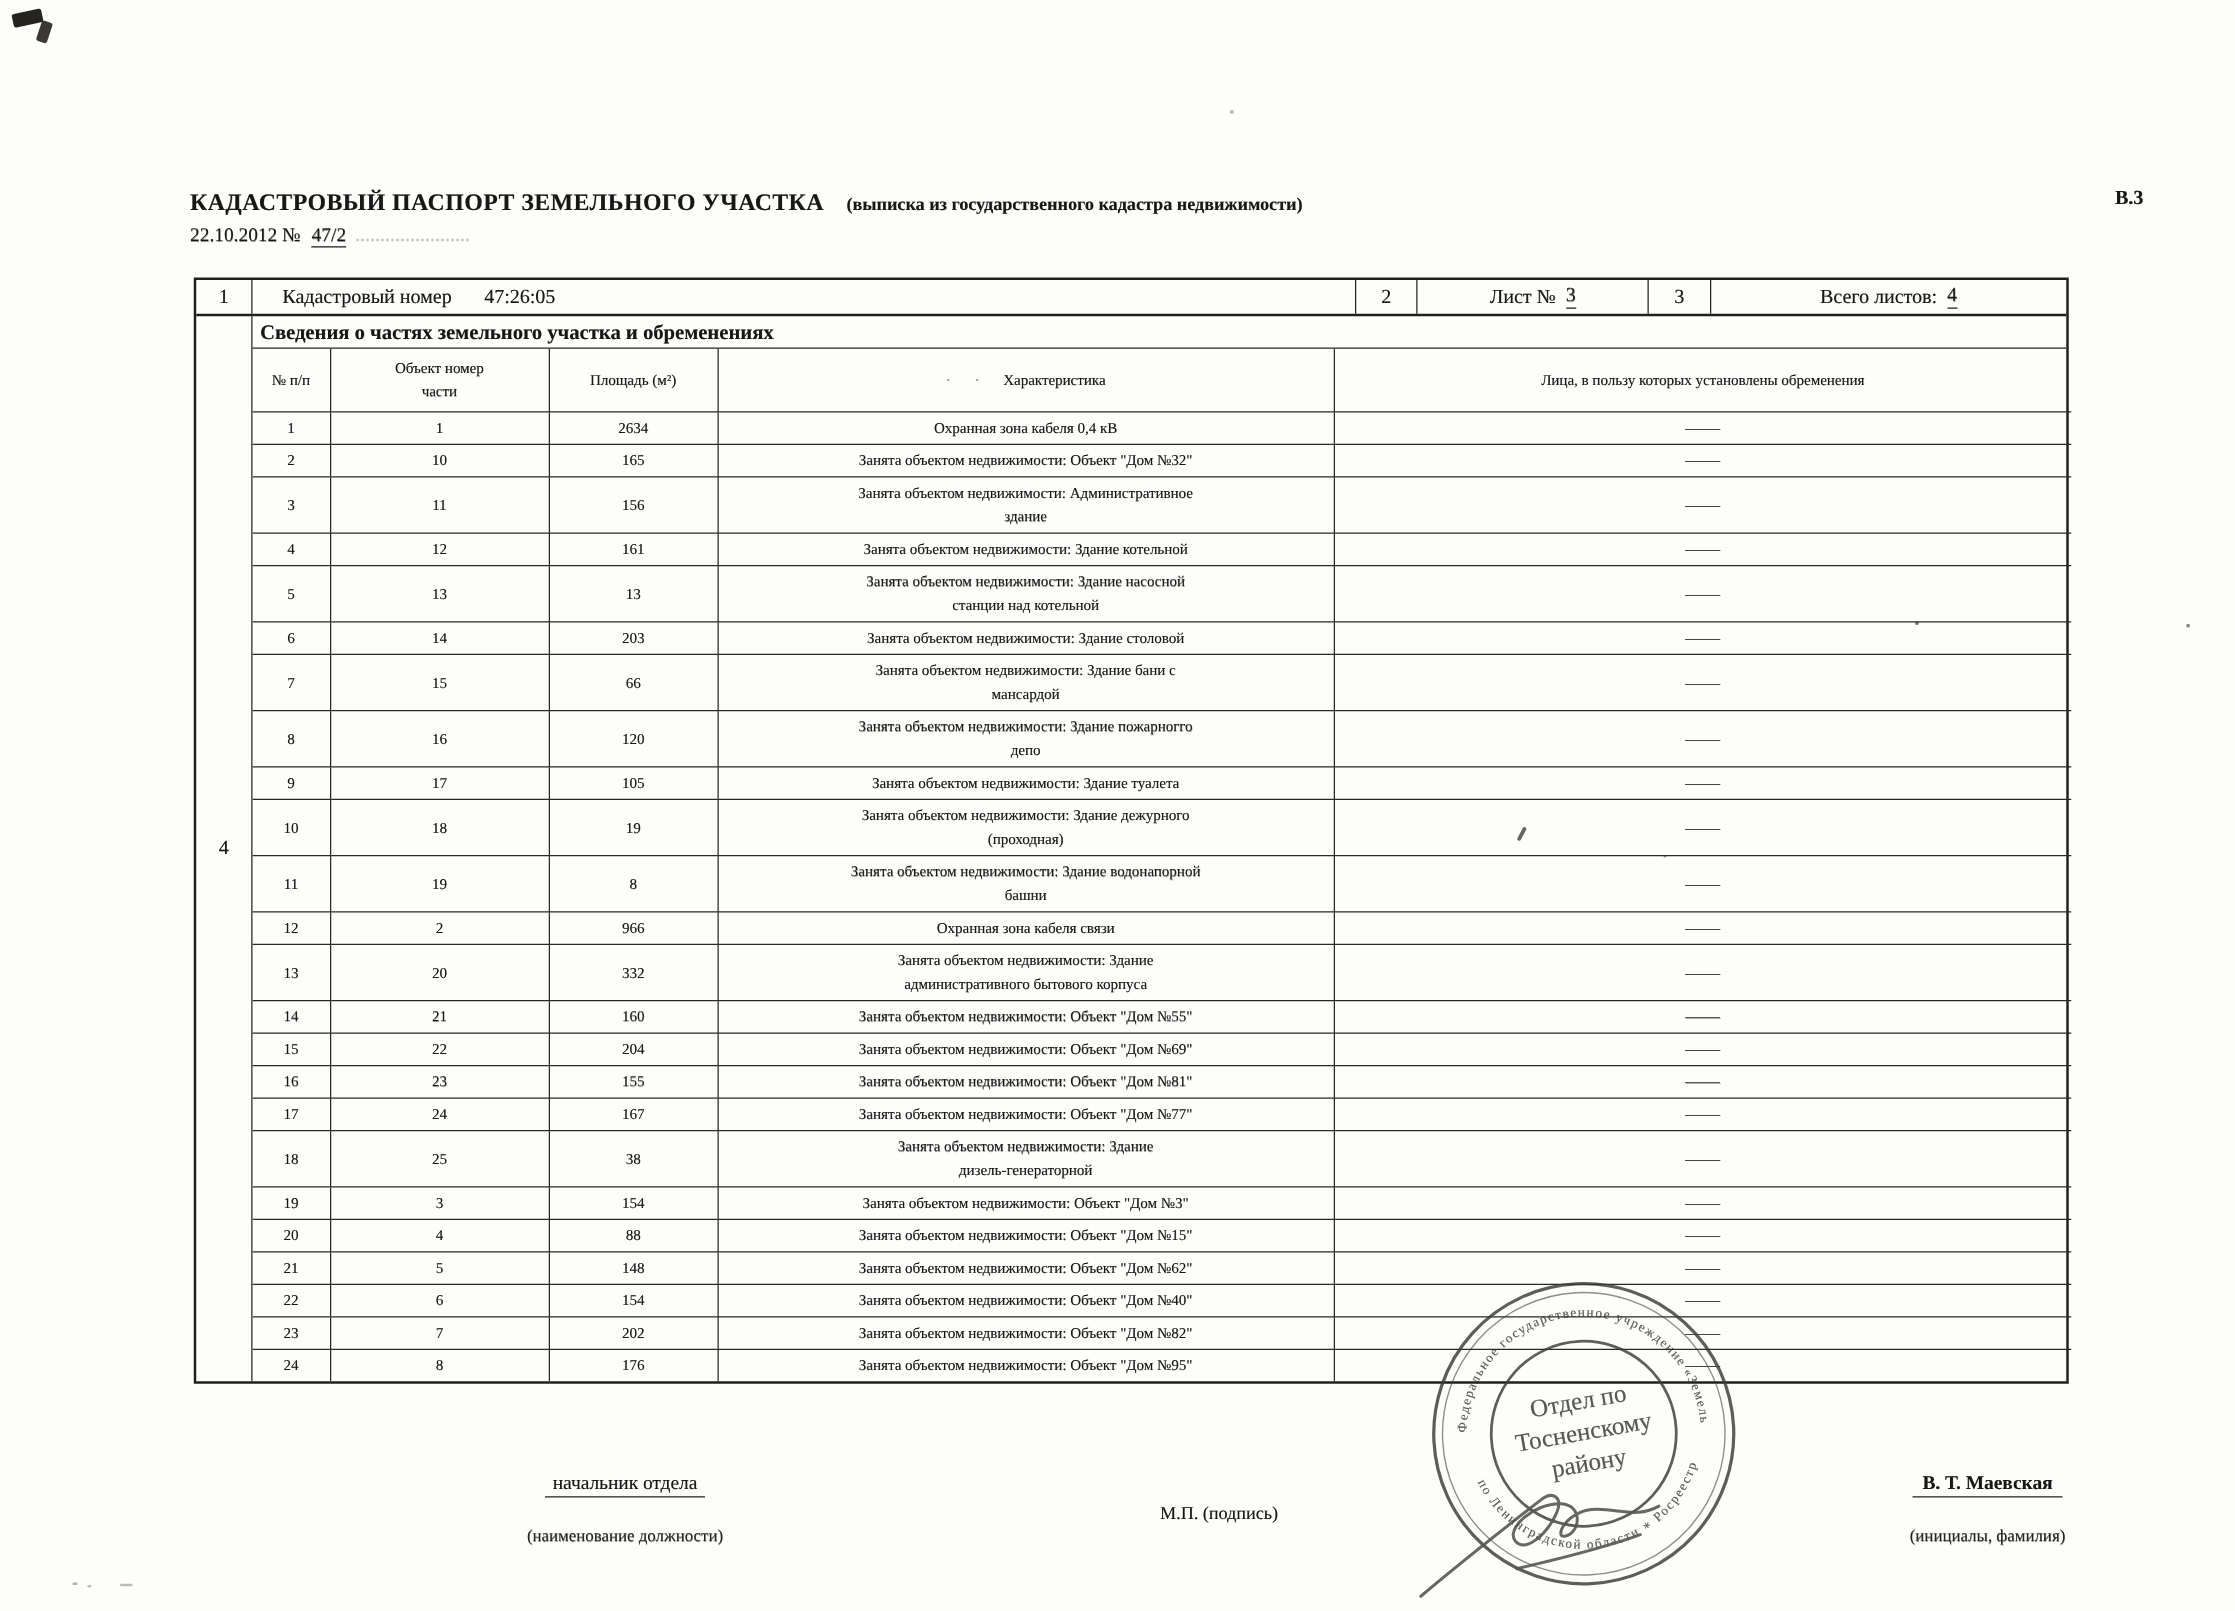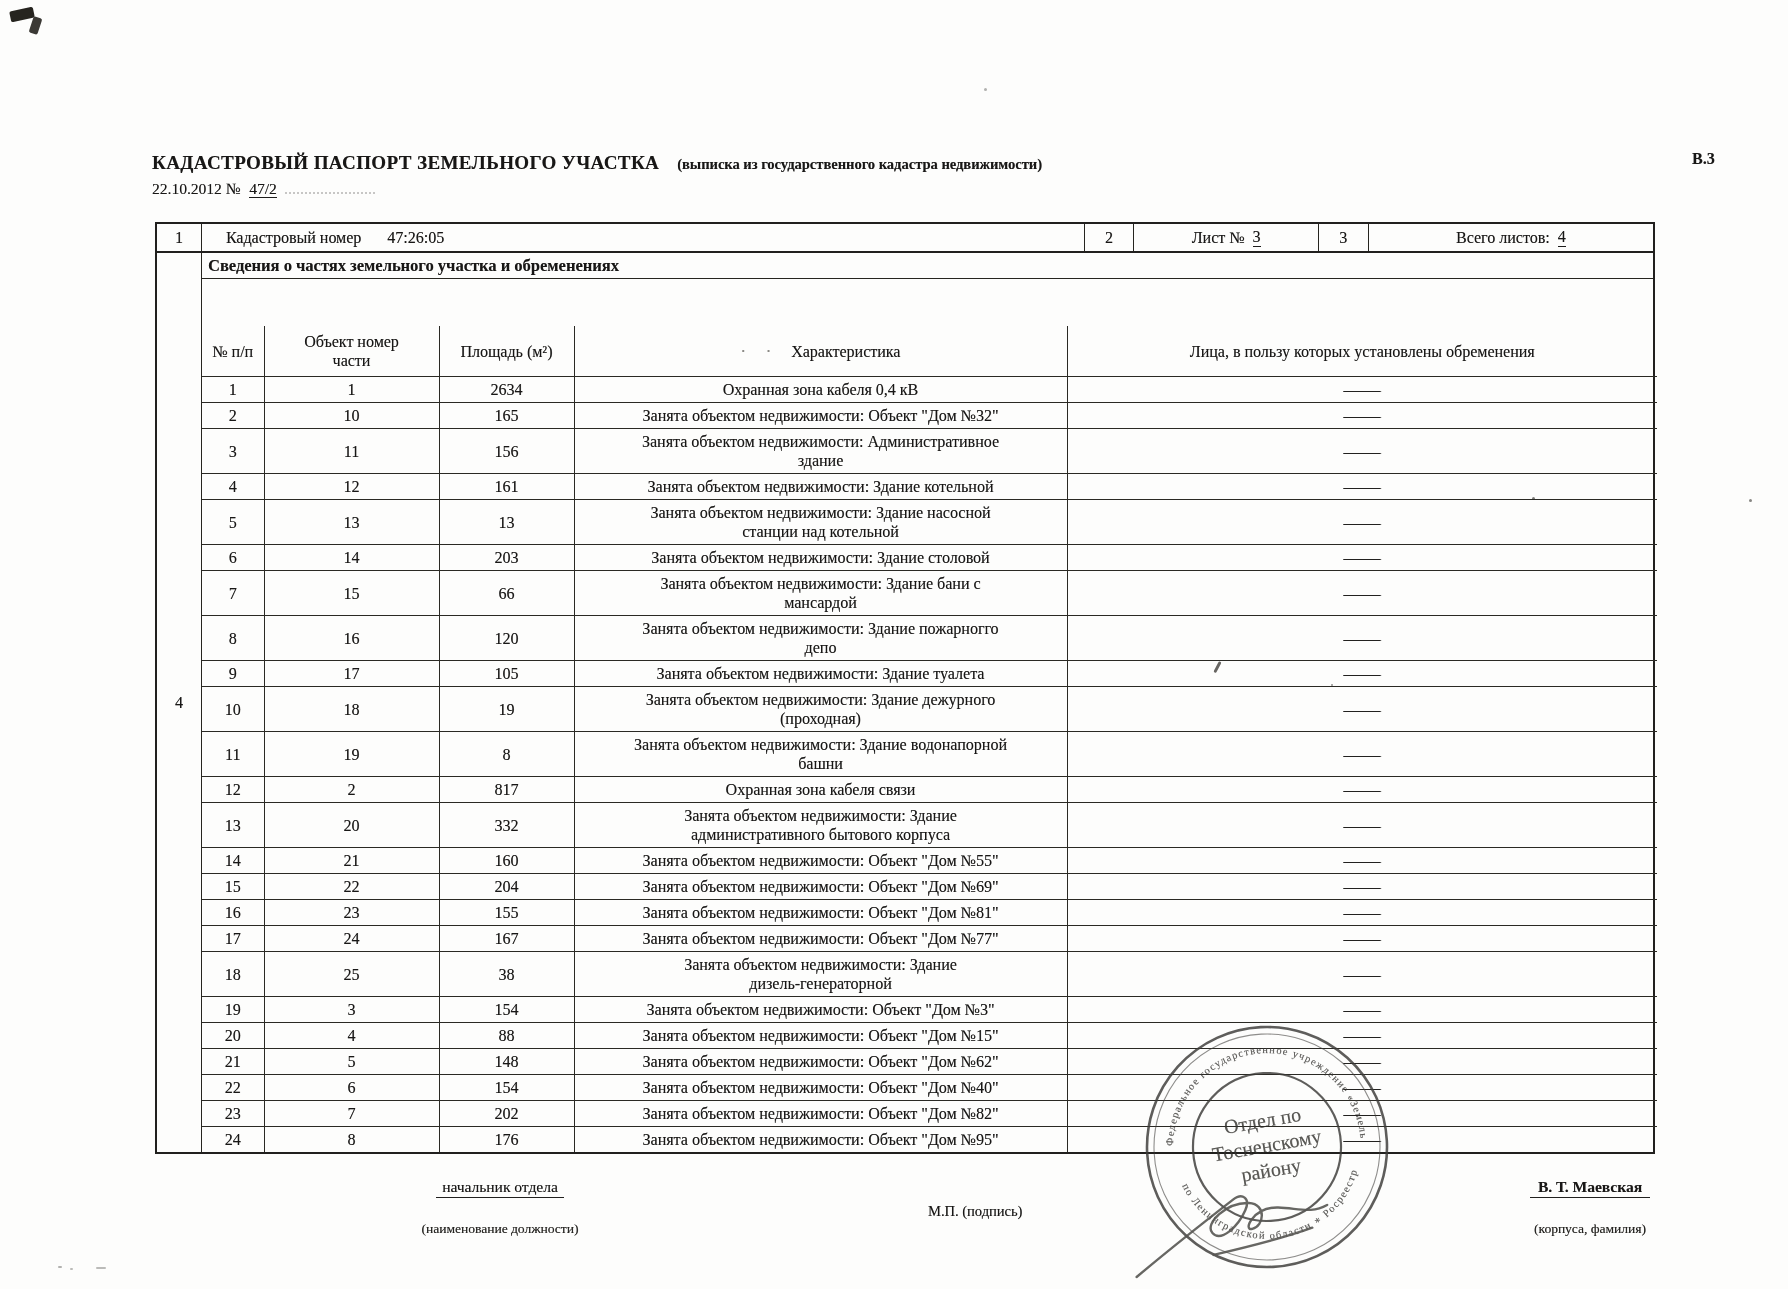--- a/index.html
+++ b/index.html
@@ -31,21 +31,21 @@
   .cell.w-sheet{width:185px;}
   .cell.w-n3{width:50px;}
   .cell.w-total{width:285px;}
   .cell .val{margin-left:26px;}
   .cell .val-near{margin-left:8px;}
   .body-row{display:flex;}
   .row-num-col{width:45px;border-right:1.6px solid #26251f;display:flex;align-items:center;justify-content:center;font-size:16px;box-sizing:border-box;}
   .body-main{flex:1;display:flex;flex-direction:column;min-width:0;justify-content:space-between;}
   .section-title{height:25px;line-height:25px;font-weight:bold;font-size:16.5px;padding-left:6px;border-bottom:1.8px solid #26251f;}
   
-  table.parts{border-collapse:collapse;table-layout:fixed;width:1455px;font-size:16px;margin-top:47px;}
+  table.parts{border-collapse:collapse;table-layout:fixed;width:1455px;font-size:12px;}
   table.parts th,table.parts td{
     border:1.5px solid #2a2924;padding:3px 4px;text-align:center;vertical-align:middle;
     line-height:19px;overflow:hidden;
   }
   table.parts th{font-weight:normal;height:44px;white-space:pre-line;}
   table.parts th:first-child,table.parts td:first-child{border-left:none;}
   table.parts th:last-child,table.parts td:last-child{border-right:none;}
   table.parts tr:first-child th{border-top:none;}
   table.parts tr:last-child td{border-bottom:none;}
   th.h-char::before{content:"·  ·  ";color:#8b8a85;letter-spacing:8px;}
@@ -237,21 +237,21 @@
                 <td>19</td>
                 <td>8</td>
                 <td class="c-char">Занята объектом недвижимости: Здание водонапорной
 башни</td>
                 <td class="c-pers"><span class="dash">—</span></td>
               </tr>
 
               <tr>
                 <td>12</td>
                 <td>2</td>
-                <td>817</td>
+                <td>966</td>
                 <td class="c-char">Охранная зона кабеля связи</td>
                 <td class="c-pers"><span class="dash">—</span></td>
               </tr>
 
               <tr>
                 <td>13</td>
                 <td>20</td>
                 <td>332</td>
                 <td class="c-char">Занята объектом недвижимости: Здание
 административного бытового корпуса</td>
@@ -352,21 +352,21 @@
     </div>
   </div>
 
   <div class="sig-left">
     <span class="line">начальник отдела</span>
     <div class="caption">(наименование должности)</div>
   </div>
   <div class="sig-mp">М.П. (подпись)</div>
   <div class="sig-right">
     <span class="line">В. Т. Маевская</span>
-    <div class="caption">(корпуса, фамилия)</div>
+    <div class="caption">(инициалы, фамилия)</div>
   </div>
 
   <svg class="stamp" viewBox="0 0 310 290">
     <g fill="none" stroke="#3c3b38">
       <circle cx="155" cy="145" r="120" stroke-width="2.6"></circle>
       <circle cx="155" cy="145" r="113" stroke-width="1.1" opacity=".7"></circle>
       <circle cx="155" cy="145" r="74" stroke-width="2.2"></circle>
     </g>
     <defs>
       <path id="arcTop" d="M 61,145 A 94,94 0 0 1 249,145"></path>

